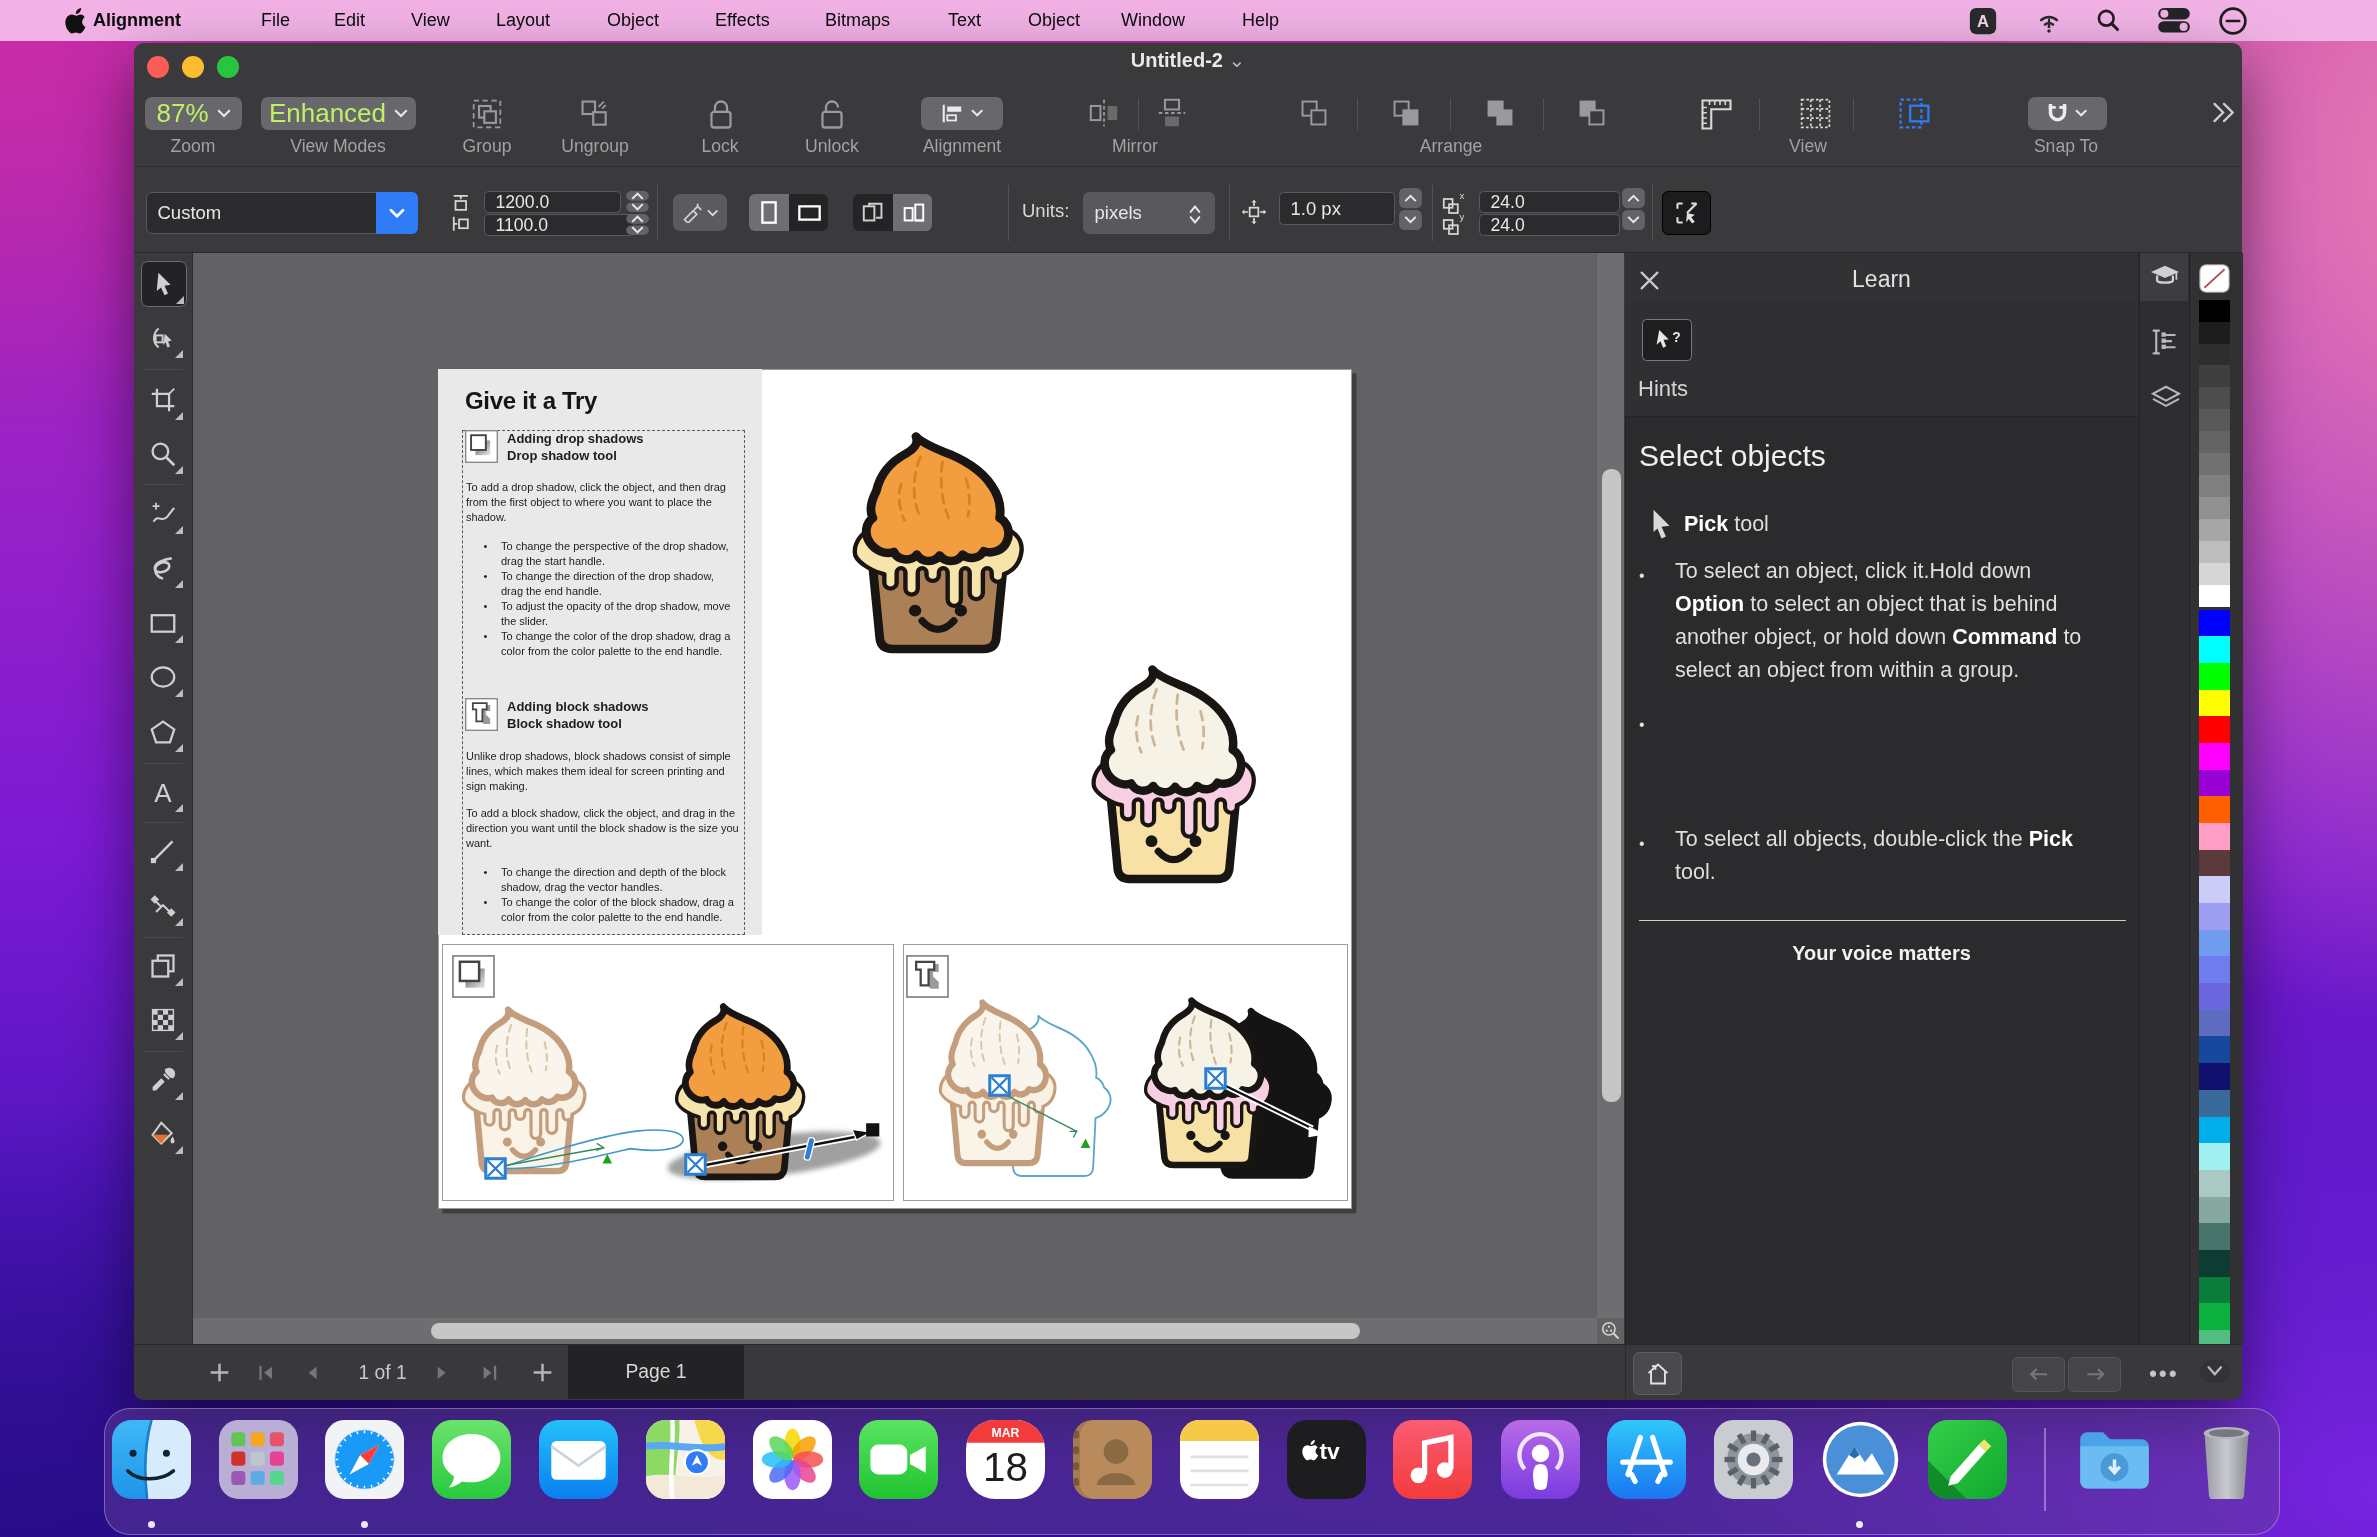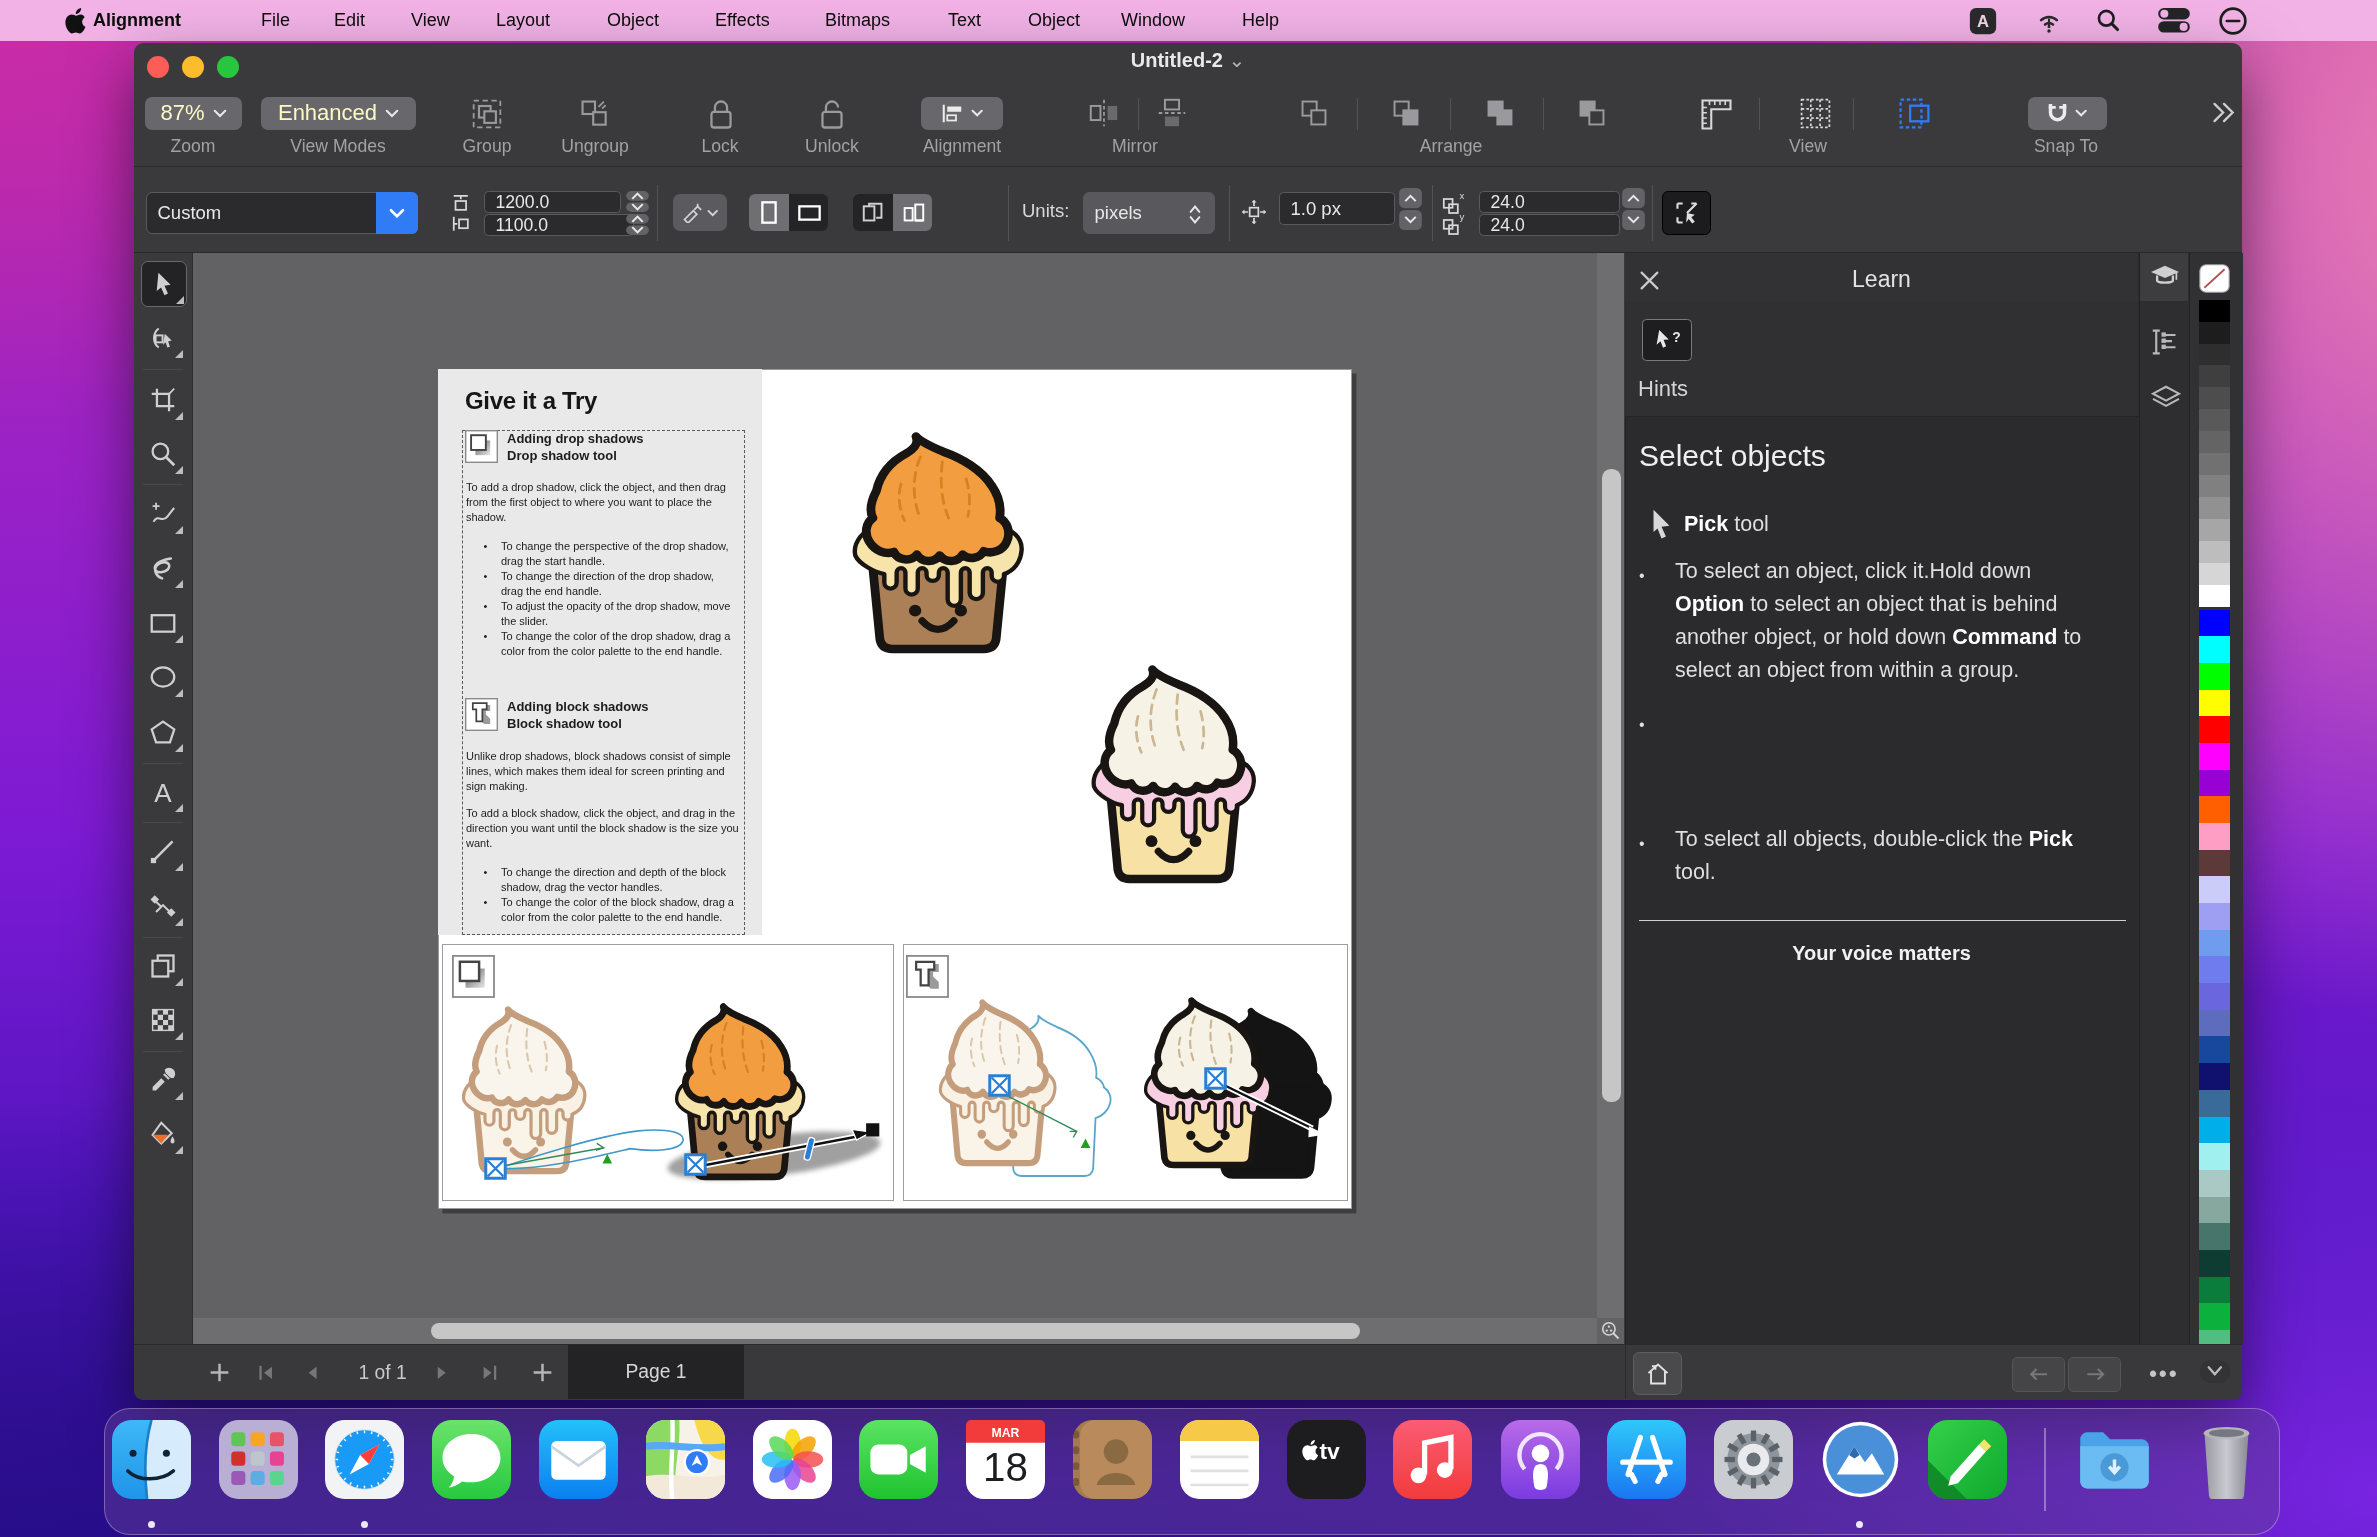--- a/index.html
+++ b/index.html
@@ -9,21 +9,21 @@
 radial-gradient(1098px 747px at 0% 0%, rgba(204,44,166,.95), rgba(204,44,166,0) 56%),
 radial-gradient(1318px 835px at 100% 97%, rgba(126,38,232,.92), rgba(126,38,232,0) 60%),
 radial-gradient(1757px 747px at 10% 104%, rgba(36,12,134,.97), rgba(36,12,134,0) 68%),
 linear-gradient(180deg,#b32aa8 0%,#9a22c6 30%,#7c1ad4 55%,#5115bd 78%,#331093 100%);}
 .abs{position:absolute;}
 #menubar{position:absolute;left:0;top:0;width:2377px;height:41px;background:#f2b2e6;color:#0b0b0b;font-size:18px;}
 #menubar .mi{position:absolute;top:9.7px;}
 .b{font-weight:bold;}
 #win{position:absolute;left:134px;top:43px;width:2108px;height:1357px;background:#3a3a3c;border-radius:9.7px;box-shadow:0 26px 62px rgba(0,0,0,.5);}
 .tl{position:absolute;width:22px;height:22px;border-radius:50%;}
-.pill{position:absolute;height:32.5px;background:#67676c;border-radius:7px;color:#fef9c3;font-size:22px;display:flex;align-items:center;justify-content:center;gap:8px;}
+.pill{position:absolute;height:32.5px;background:#67676c;border-radius:7px;color:#bef264;font-size:26px;display:flex;align-items:center;justify-content:center;gap:8px;}
 .tlabel{position:absolute;top:136px;color:#a2a2a5;font-size:17.6px;transform:translateX(-50%);white-space:nowrap;}
 .vsep{position:absolute;width:0.9px;background:#525257;}
 .fld{position:absolute;background:#2b2b2d;border:0.9px solid #5a5a5e;border-radius:4.4px;color:#e8e8e8;font-size:18.5px;display:flex;align-items:center;padding-left:10.5px;box-sizing:border-box;}
 .tool{position:absolute;left:141px;width:44px;height:44px;}
 .tooldiv{position:absolute;left:143px;width:40px;height:0.9px;background:#4a4a4e;}
 .sw{position:absolute;left:2199px;width:31px;}
 .dicon{position:absolute;top:1420px;width:79px;height:79px;border-radius:19.3px;overflow:hidden;}
 .ddot{position:absolute;top:1521px;width:7px;height:7px;border-radius:50%;background:rgba(255,255,255,.9);}
 .doctext{position:absolute;color:#1d1d1d;font-size:11px;line-height:15px;}
 .lp{position:absolute;color:#dfdfdf;font-size:21.5px;line-height:33px;}
@@ -883,21 +883,21 @@
         <defs>
           <linearGradient id="ft" x1="0" y1="0" x2="0" y2="1">
             <stop offset="0" stop-color="#5ae463"></stop>
             <stop offset="1" stop-color="#1fc32f"></stop>
           </linearGradient>
         </defs>
 <rect width="90" height="90" rx="20" fill="url(#ft)"></rect>
 <rect x="13" y="28" width="42" height="34" rx="9" fill="#fff"></rect>
 <path d="M58,40 L76,30 V60 L58,50 Z" fill="#fff"></path>
       </svg></div>
-    <div class="dicon" style="left:966px;border-radius:5px"><svg width="79" height="79" viewBox="0 0 90 90">
+    <div class="dicon" style="left:966px;border-radius:29px"><svg width="79" height="79" viewBox="0 0 90 90">
         <rect width="90" height="90" rx="20" fill="#fff"></rect>
 <path d="M0,0 H90 V26 H0 Z" fill="#f23b3b"></path>
         <path d="M0,26 H90 V20 H0 Z" fill="#d83232" opacity="0"></path>
 <text x="45" y="19" text-anchor="middle" font-size="14" font-weight="bold" fill="#fff">MAR</text>
 <text x="45" y="70" text-anchor="middle" font-size="46" fill="#1d1d1f">18</text>
       </svg></div>
     <div class="dicon" style="left:1073px;border-radius:19.3px"><svg width="79" height="79" viewBox="0 0 90 90">
         <rect width="90" height="90" rx="20" fill="#a57a4e"></rect>
 <rect x="8" y="0" width="82" height="90" rx="18" fill="#b98a5c"></rect>
 <circle cx="49" cy="36" r="14" fill="#8a6a42"></circle>

